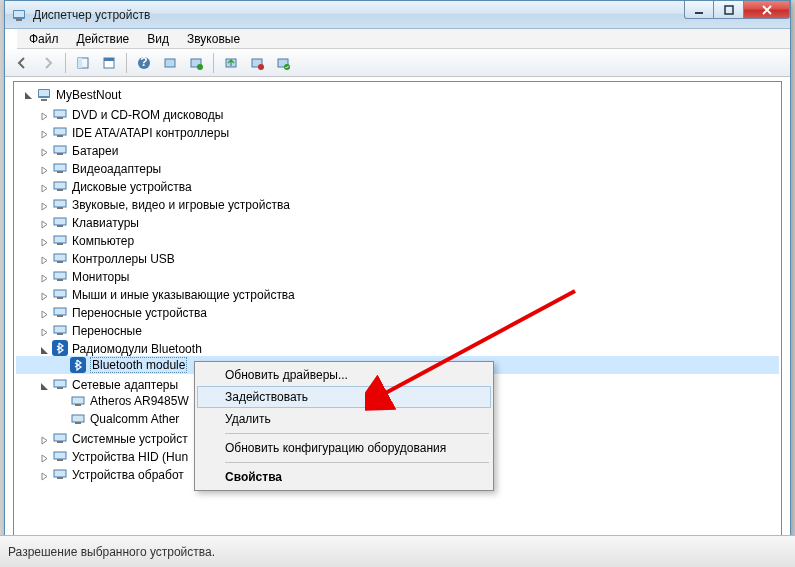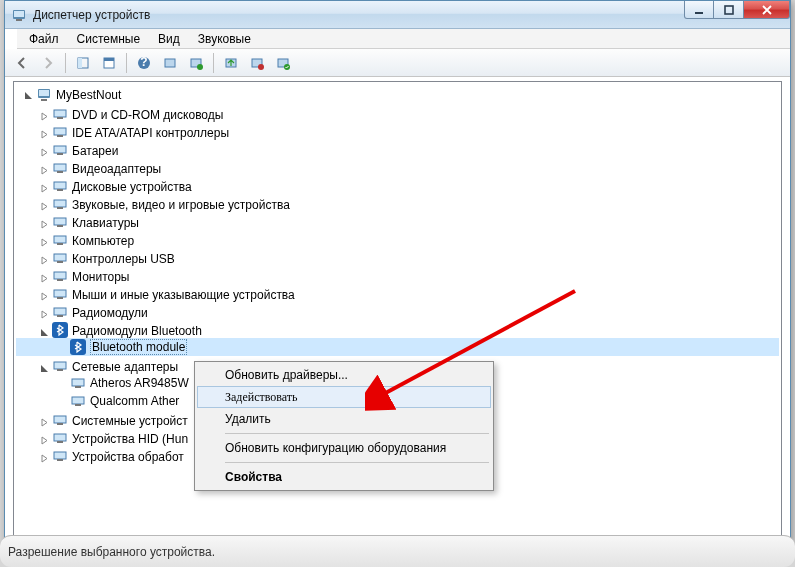--- a/index.html
+++ b/index.html
@@ -55,31 +55,31 @@
 .depth-2 { padding-left: 40px; }
 .sel { background: #cde8ff; }
 .sel .lbl { border: 1px dotted #5a8bb0; padding: 0 1px; }
 
 .context-menu {
   position: absolute; width: 300px; background: #f1f1f1;
   border: 1px solid #8c8c8c; box-shadow: 3px 3px 6px rgba(0,0,0,0.25);
   padding: 2px;
 }
 .context-menu .row { height: 22px; display: flex; align-items: center; padding: 0 20px 0 28px; cursor: default; }
-.context-menu .row.hover { background: #e5effa; border: 1px solid #a9c6e0; padding: 0 19px 0 27px; font-family: Liberation Serif, serif; }
+.context-menu .row.hover { background: #e5effa; border: 1px solid #a9c6e0; padding: 0 19px 0 27px; }
 .context-menu .sep { height: 1px; margin: 3px 2px 3px 28px; background: #c5c5c5; }
 .context-menu .bold { font-weight: bold; }
 
 .arrow-annot { position: absolute; pointer-events: none; }
 
 .statusbar {
   position: absolute; left: 0; right: 0; bottom: 0; height: 32px;
   display: flex; align-items: center; padding: 12px 8px;
   background: linear-gradient(#f7f7f7,#e3e3e3);
-  border-top: 1px solid #b8b8b8; color: #333; border-radius: 11px;
+  border-top: 1px solid #b8b8b8; color: #333;
 }
 </style>
 </head>
 <body>
 
 <div class="window">
 
   <div class="titlebar">
     <span class="app-icon">
       <svg viewBox="0 0 16 16">
@@ -103,21 +103,21 @@
       <div class="win-btn close">
           <svg viewBox="0 0 12 10">
             <path d="M2 1 L10 9 M10 1 L2 9" stroke="#fff" stroke-width="1.8"></path>
           </svg>
         </div>
     </div>
   </div>
 
   <div class="menubar">
     <span>Файл</span>
-    <span>Системные</span>
+    <span>Действие</span>
     <span>Вид</span>
     <span>Звуковые</span>
   </div>
 
   <div class="toolbar">
     <div class="tb-btn">
         <svg width="14" height="14" viewBox="0 0 14 14">
           <path d="M9 2 L4 7 L9 12" fill="none" stroke="#6a6a6a" stroke-width="2"></path>
         </svg>
       </div>
@@ -355,21 +355,35 @@
             <svg viewBox="0 0 9 9">
               <path d="M2 1 L7 4.5 L2 8 Z" fill="none" stroke="#888"></path>
             </svg>
           </span>
           <span class="dev-icon">
             <svg width="16" height="16" viewBox="0 0 16 16">
               <rect x="2" y="4" width="12" height="7" fill="#cfe6f7" stroke="#4b7cac"></rect>
               <rect x="5" y="11" width="6" height="2" fill="#777"></rect>
             </svg>
           </span>
-          <span class="lbl">Радиомодули</span>
+          <span class="lbl">Переносные устройства</span>
+        </div>
+        <div class="node depth-1">
+          <span class="expander">
+            <svg viewBox="0 0 9 9">
+              <path d="M2 1 L7 4.5 L2 8 Z" fill="none" stroke="#888"></path>
+            </svg>
+          </span>
+          <span class="dev-icon">
+            <svg width="16" height="16" viewBox="0 0 16 16">
+              <rect x="2" y="4" width="12" height="7" fill="#cfe6f7" stroke="#4b7cac"></rect>
+              <rect x="5" y="11" width="6" height="2" fill="#777"></rect>
+            </svg>
+          </span>
+          <span class="lbl">Переносные</span>
         </div>
         <div class="node depth-1">
           <span class="expander">
             <svg viewBox="0 0 9 9">
               <path d="M1 1 L8 8 L1 8 Z" fill="#595959"></path>
             </svg>
           </span>
           <span class="dev-icon">
             <svg width="16" height="16" viewBox="0 0 16 16">
               <rect width="16" height="16" rx="3" fill="#1e64b4"></rect>

